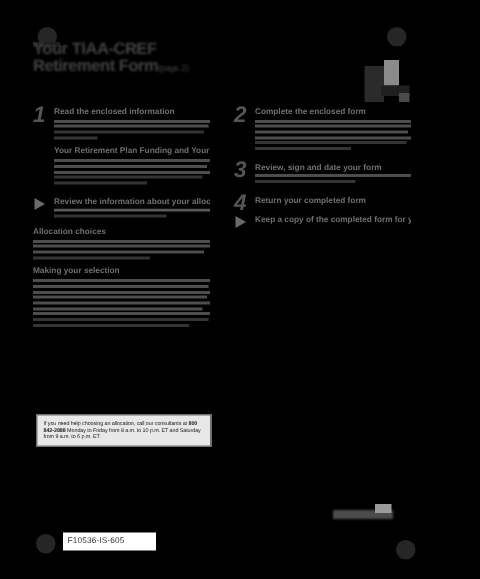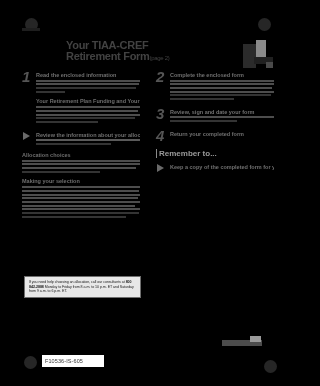--- a/index.html
+++ b/index.html
@@ -63,23 +63,22 @@
     position: absolute;
     left: 23px; top: 22px;
     width: 7px; height: 6px;
     background: #4a4a4a;
   }
 
   
   .title-block {
     position: absolute;
     left: 22px;
-    top: 40px;
+    top: 28px;
     width: 150px;
-    margin-left: 44px;
   }
   .title-line {
     font-weight: bold;
     color: #4c4c4c;
     letter-spacing: -0.3px;
     line-height: 11px;
     font-size: 11px;
     white-space: nowrap;
     overflow: hidden;
     filter: blur(0.7px);
@@ -365,21 +364,20 @@
         <div class="ln" style="width:100%"></div>
         <div class="ln dim" style="width:64%"></div>
       </div>
     </div>
 
     <div class="step">
       <div class="step-num">4</div>
       <div class="step-head">Return your completed form</div>
     </div>
 
-    <div class="section-head">Remember to...</div>
 
     <div class="arrow-item">
       <span class="arrow-icon"></span>
       <div class="step-head">Keep a copy of the completed form for your records</div>
     </div>
   </div>
 
   <div class="callout">
     <div class="callout-text">
       <span>If you need help choosing an allocation, call our consultants at </span><span class="callout-phone">800 842-2888</span><span> Monday to Friday from 8 a.m. to 10 p.m. ET and Saturday from 9 a.m. to 6 p.m. ET.</span>

